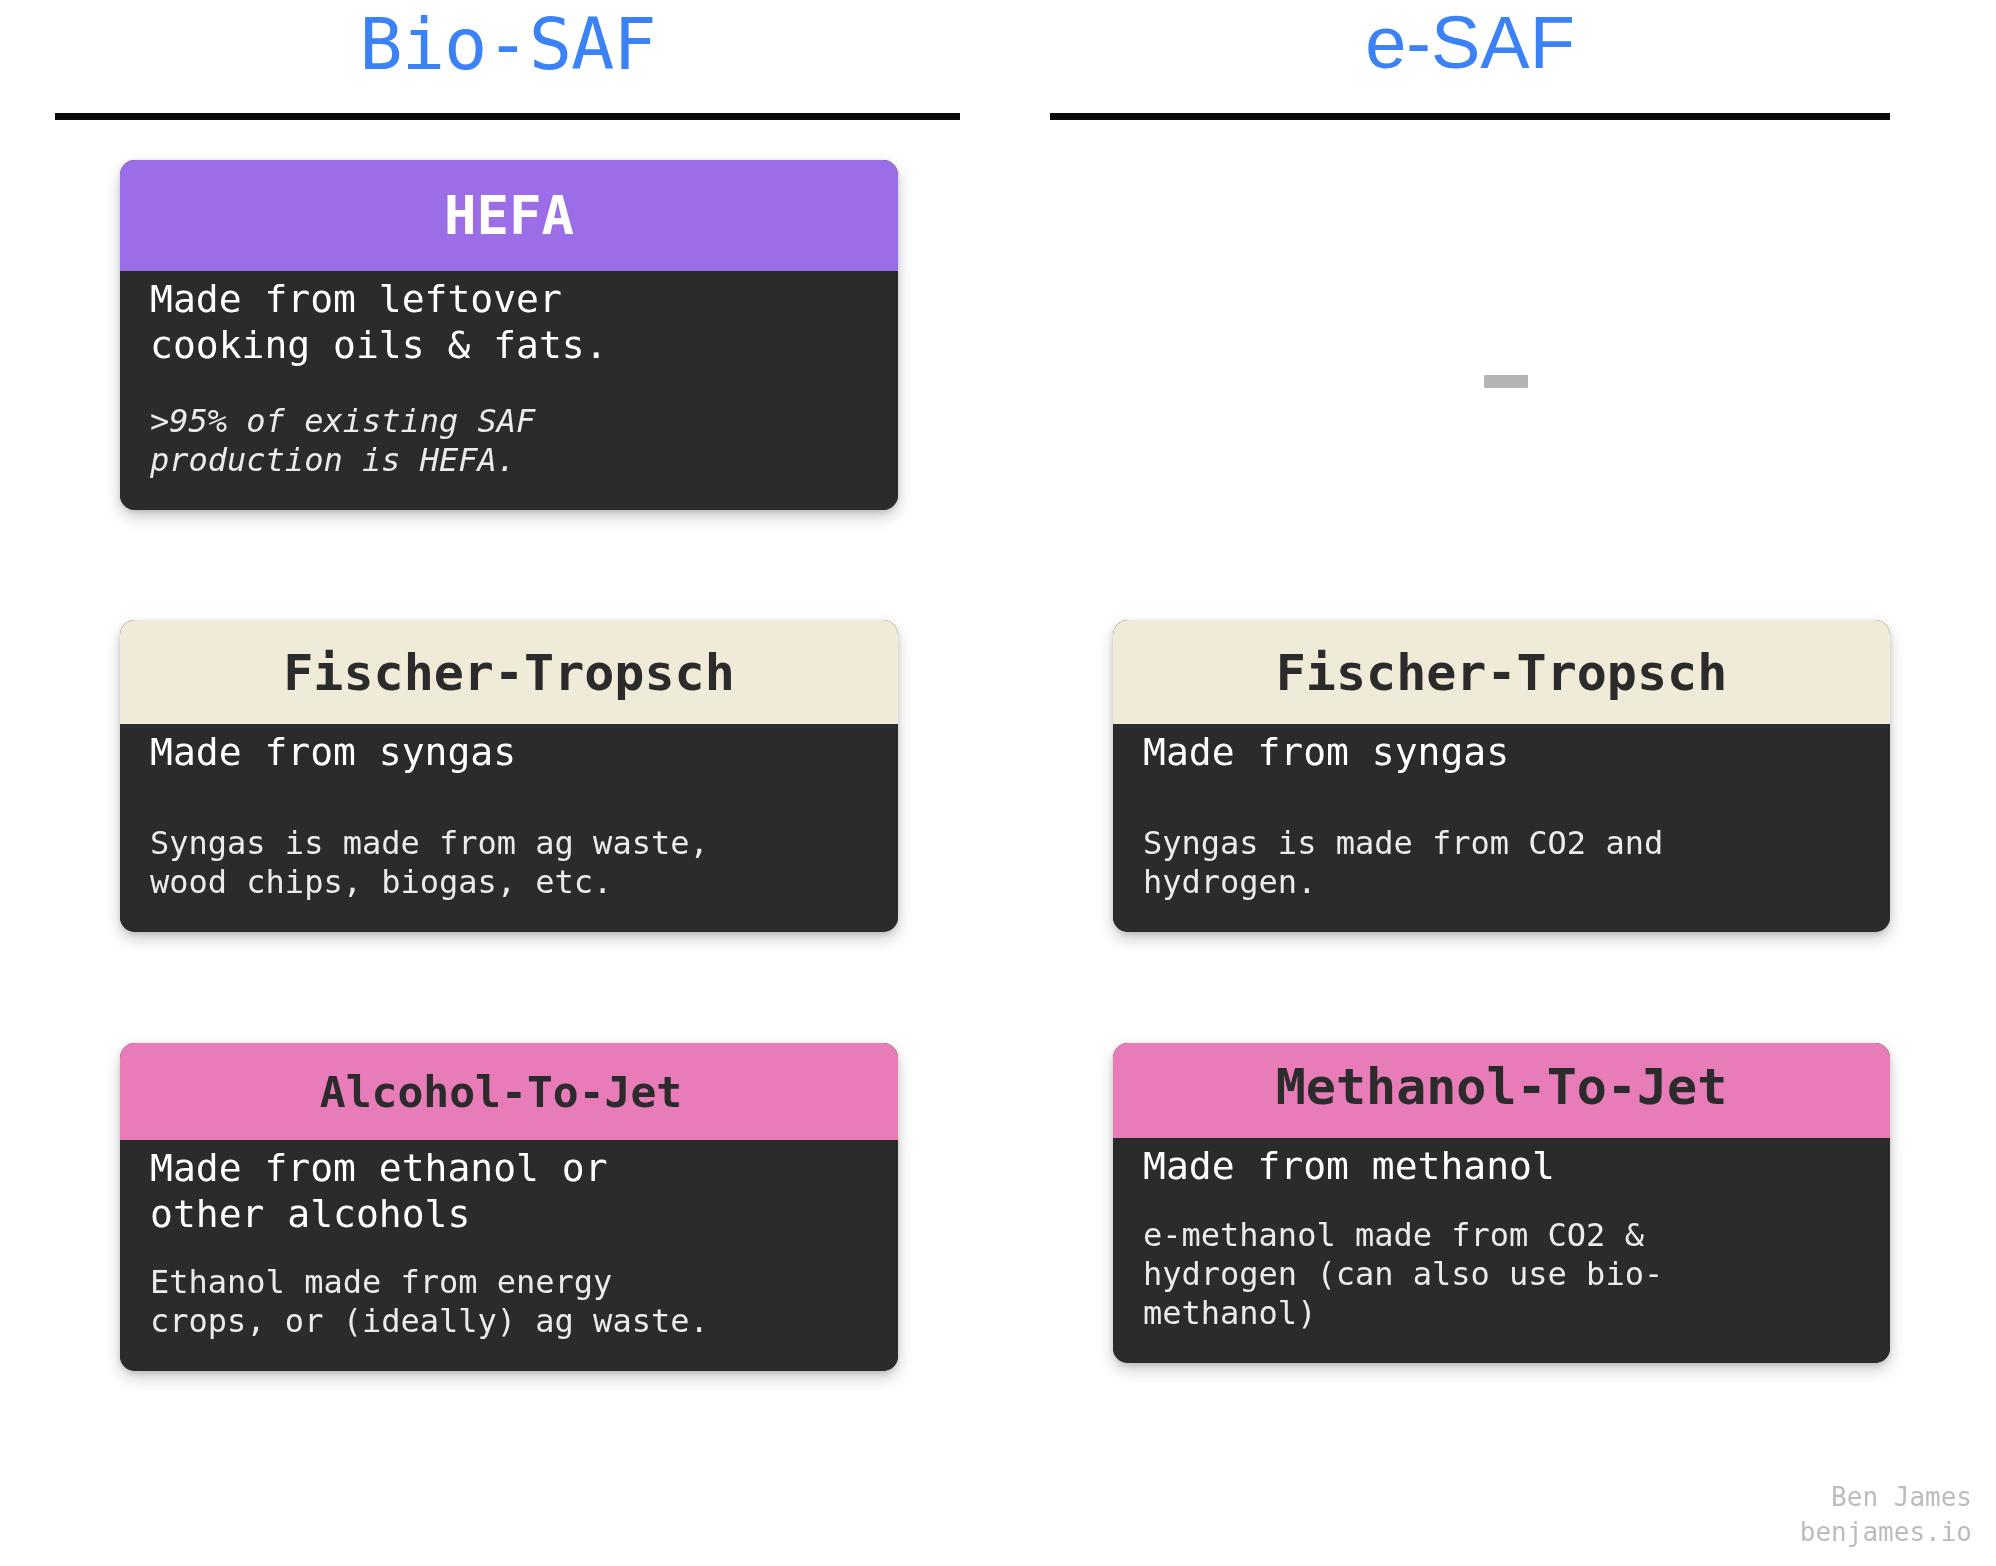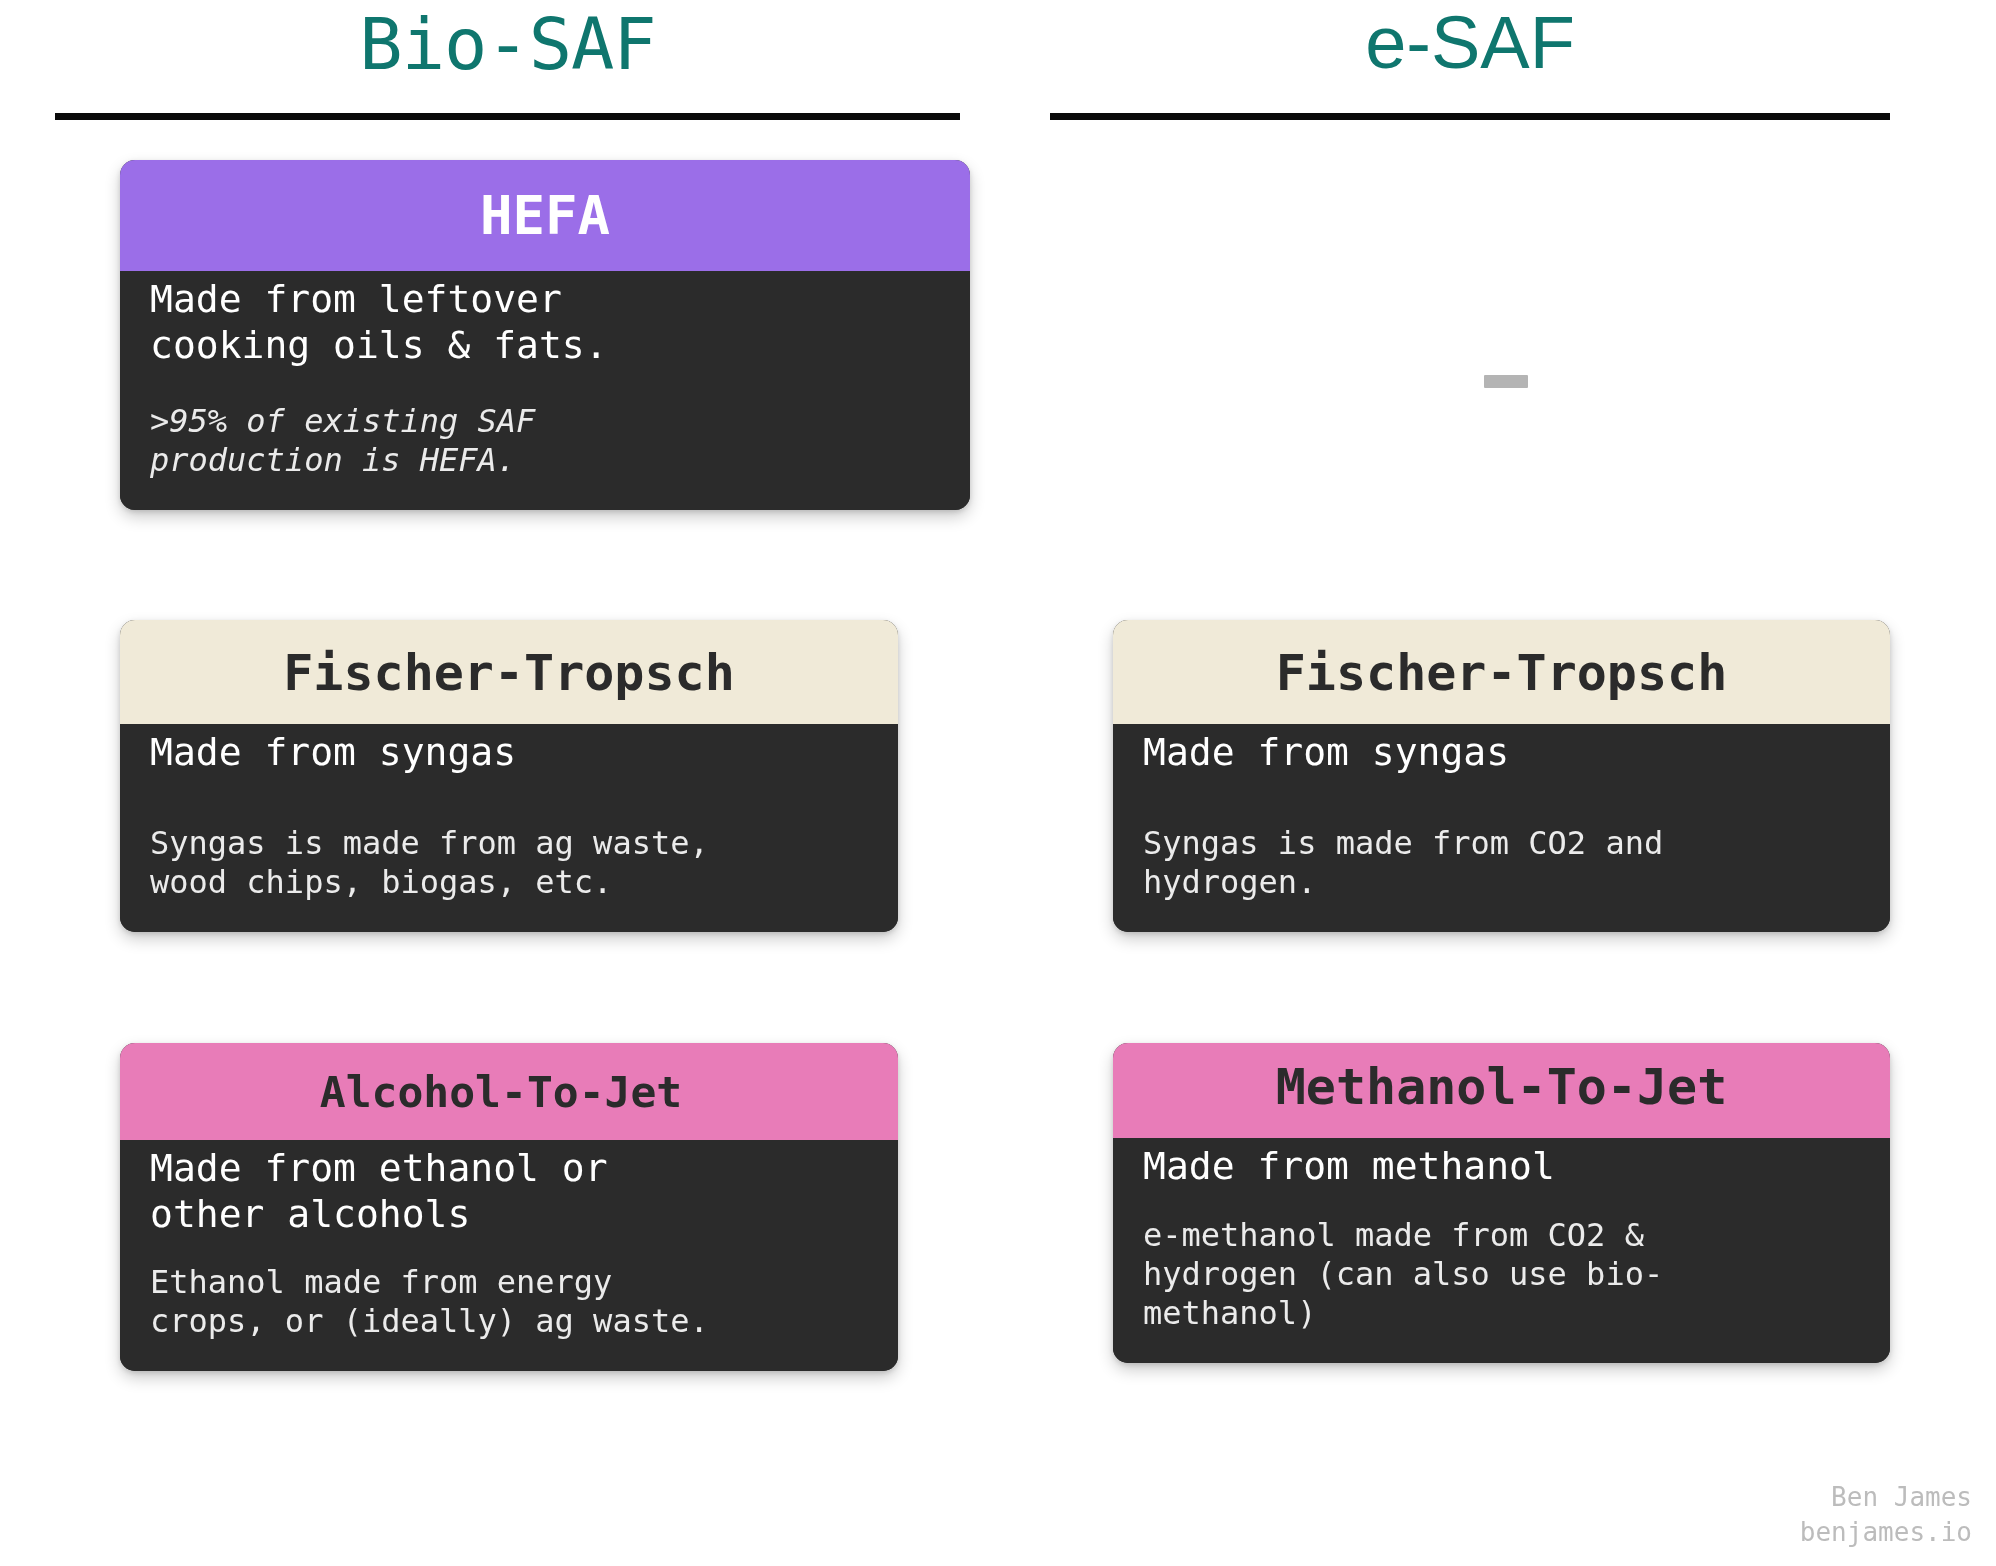--- a/index.html
+++ b/index.html
@@ -19,21 +19,21 @@
 
   .canvas {
     position: absolute;
     inset: 0;
   }
 
   
   .col-title {
     position: absolute;
     text-align: center;
-    color: #0f766e;
+    color: #3b82f6;
     line-height: 1;
     white-space: nowrap;
   }
   .col-title.mono {
     font-family: "DejaVu Sans Mono", "Liberation Mono", monospace;
     font-size: 72px;
     letter-spacing: -1px;
   }
   .col-title.sans {
     font-family: "Liberation Sans", "DejaVu Sans", sans-serif;
@@ -106,21 +106,21 @@
 </style>
 </head>
 <body>
 
 <div class="canvas">
 
   <div class="col-title mono" style="left:55px; top:8px; width:905px;">Bio-SAF</div>
 
   <div class="rule" style="left:55px; top:113px; width:905px;"></div>
 
-  <div class="card" style="left:120px; top:160px; width:850px;">
+  <div class="card" style="left:120px; top:160px; width:778px;">
     <div class="card-header" style="background:#9b6ee8; color:#ffffff; font-size:54px; padding:29px 0 28px 0;">HEFA</div>
     <div class="card-body">
       <p class="body-main">Made from leftover
 cooking oils &amp; fats.</p>
       <p class="body-sub" style="margin-top:34px;font-style:italic;">&gt;95% of existing SAF
 production is HEFA.</p>
     </div>
   </div>
 
   <div class="card" style="left:120px; top:620px; width:778px;">

